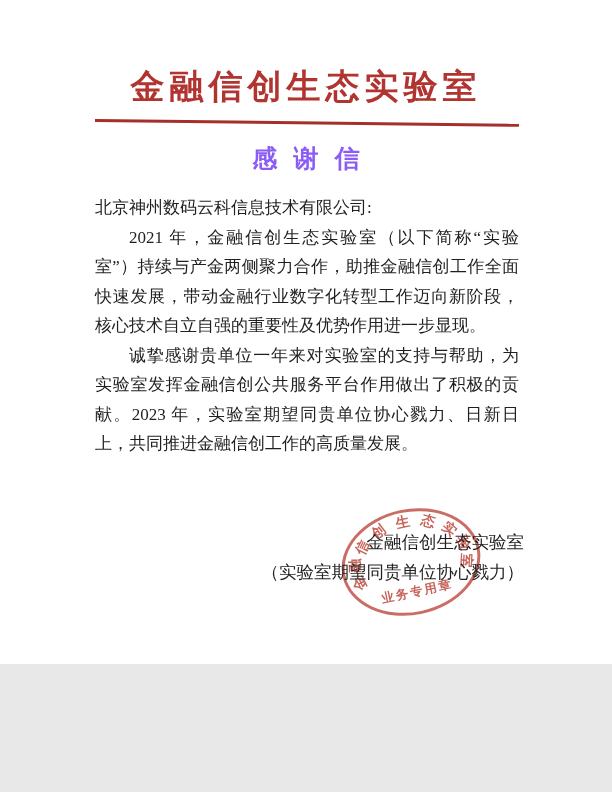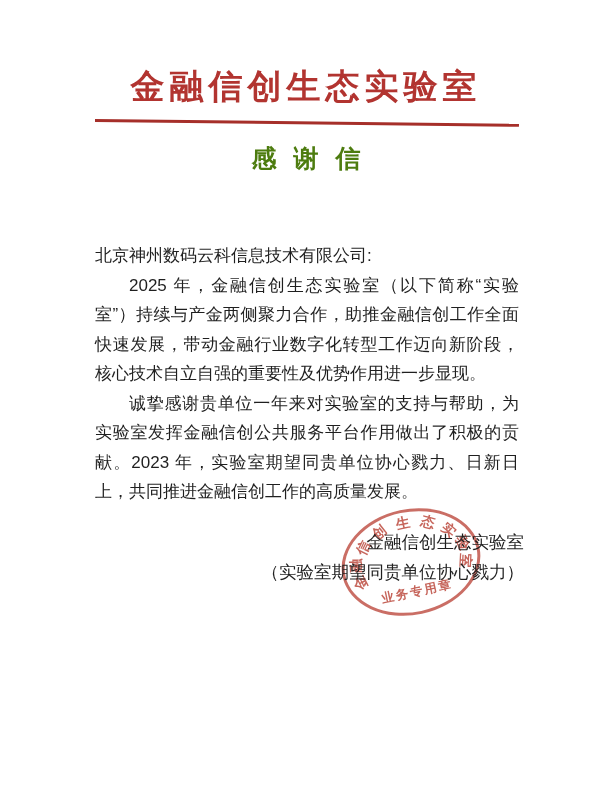--- a/index.html
+++ b/index.html
@@ -1,23 +1,23 @@
 <!DOCTYPE html>
 <html><head>
 <meta charset="utf-8">
 <style>
   html, body { margin: 0; padding: 0; background: #e8e8e8; }
   .page {
     position: relative;
     width: 612px;
-    height: 792px;
+    height: 664px;
     margin: 0 auto;
     background: #ffffff;
     overflow: hidden;
-    font-family: Liberation Sans, sans-serif;
+    font-family: Liberation Serif, serif;
     color: #1f1f1f;
   }
   
   .letterhead {
     position: absolute;
     top: 64px; left: 0; width: 100%;
     text-align: center;
     font-size: 34px;
     font-weight: bold;
     letter-spacing: 5px;
@@ -34,31 +34,30 @@
   }
   
   .title {
     position: absolute;
     top: 142px; left: 0; width: 100%;
     margin: 0;
     text-align: center;
     font-size: 25px;
     font-weight: bold;
     word-spacing: 10px;
-    color: #4d7c0f;
+    color: #8b5cf6;
   }
   
   .body {
     position: absolute;
     top: 193px; left: 95px;
     width: 424px;
     font-size: 17px;
     line-height: 29.5px;
     text-align: justify;
-    margin-top: 48px;
   }
   .body p { margin: 0; }
   .para { text-indent: 2em; }
   
   .signature {
     position: absolute;
     top: 528px; right: 88px;
     text-align: right;
     font-size: 17.5px;
     line-height: 29.5px;
@@ -105,21 +104,21 @@
 <div class="page">
 
   <div class="letterhead">金融信创生态实验室</div>
 
   <div class="rule"></div>
 
   <h1 class="title">感 谢 信</h1>
 
   <div class="body">
     <p class="salutation">北京神州数码云科信息技术有限公司:</p>
-    <p class="para">2025 年，金融信创生态实验室（以下简称“实验室”）持续与产金两侧聚力合作，助推金融信创工作全面快速发展，带动金融行业数字化转型工作迈向新阶段，核心技术自立自强的重要性及优势作用进一步显现。</p>
+    <p class="para">2021 年，金融信创生态实验室（以下简称“实验室”）持续与产金两侧聚力合作，助推金融信创工作全面快速发展，带动金融行业数字化转型工作迈向新阶段，核心技术自立自强的重要性及优势作用进一步显现。</p>
     <p class="para">诚挚感谢贵单位一年来对实验室的支持与帮助，为实验室发挥金融信创公共服务平台作用做出了积极的贡献。2023 年，实验室期望同贵单位协心戮力、日新日上，共同推进金融信创工作的高质量发展。</p>
   </div>
 
   <div class="seal">
     <div class="seal-ring"></div>
     <div class="seal-arc" id="seal-arc">
         <span class="seal-char" style="left: 8.90815px; top: 56.3528px; transform: rotate(-105deg);">金</span>
         <span class="seal-char" style="left: 8.07602px; top: 38.1964px; transform: rotate(-78.75deg);">融</span>
         <span class="seal-char" style="left: 18.5722px; top: 21.6495px; transform: rotate(-52.5deg);">信</span>
         <span class="seal-char" style="left: 38.2318px; top: 10.1251px; transform: rotate(-26.25deg);">创</span>

